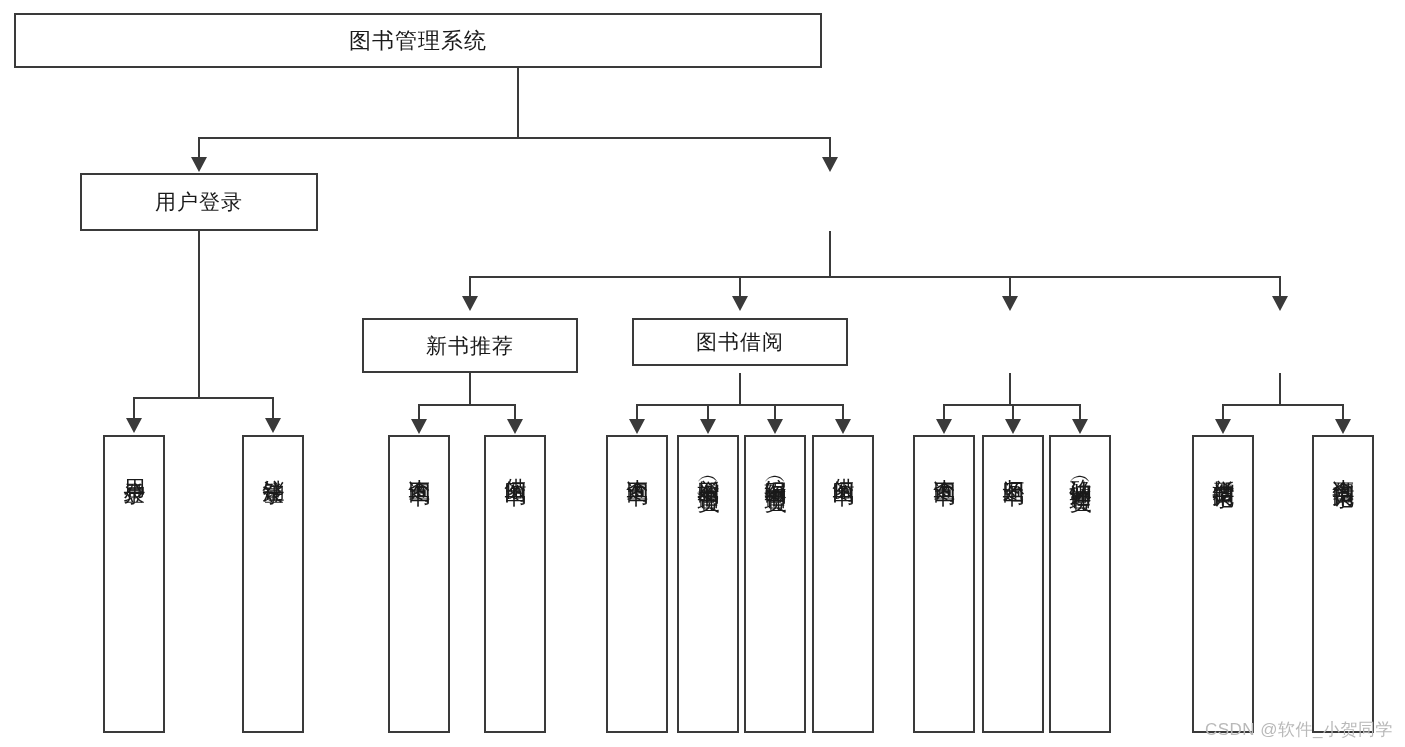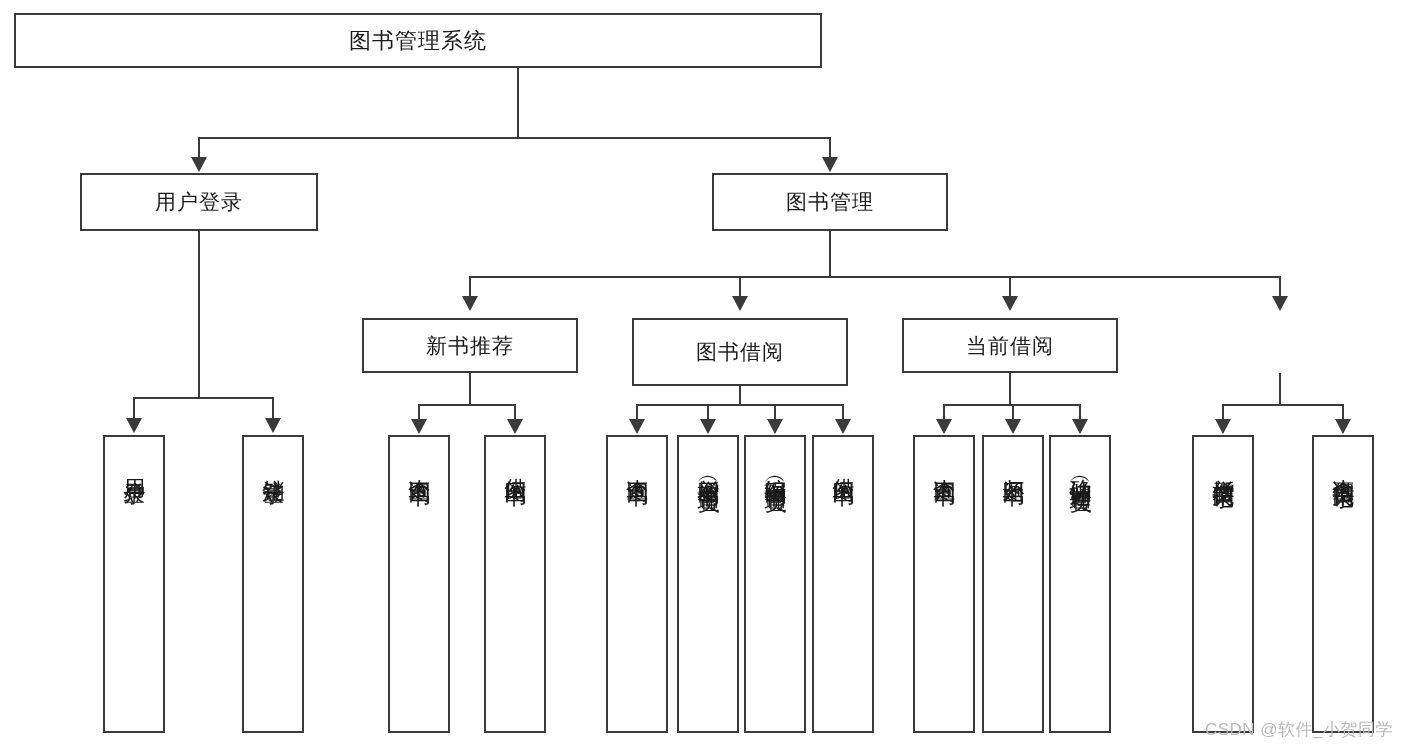--- a/index.html
+++ b/index.html
@@ -134,35 +134,29 @@
   <div class="arrow" style="left:1335px;top:419px;"></div>
 
   <div class="node h root" style="left:14px;top:13px;width:808px;height:55px;">
     <span>图书管理系统</span>
   </div>
 
   <div class="node h" style="left:80px;top:173px;width:238px;height:58px;">
     <span>用户登录</span>
   </div>
 
-  <div class="node h" style="left:712px;top:173px;width:236px;height:58px;">
-    <span>图书管理</span>
-  </div>
 
   <div class="node h" style="left:362px;top:318px;width:216px;height:55px;">
     <span>新书推荐</span>
   </div>
 
-  <div class="node h" style="left:632px;top:318px;width:216px;height:68px;">
+  <div class="node h" style="left:632px;top:318px;width:216px;height:48px;">
     <span>图书借阅</span>
   </div>
 
-  <div class="node h" style="left:902px;top:318px;width:216px;height:55px;">
-    <span>当前借阅</span>
-  </div>
 
 
   <div class="node v" style="left:103px;top:435px;width:62px;height:298px;">
     <span class="vtext">用户登录</span>
   </div>
 
   <div class="node v" style="left:242px;top:435px;width:62px;height:298px;">
     <span class="vtext">注销登录</span>
   </div>
 

